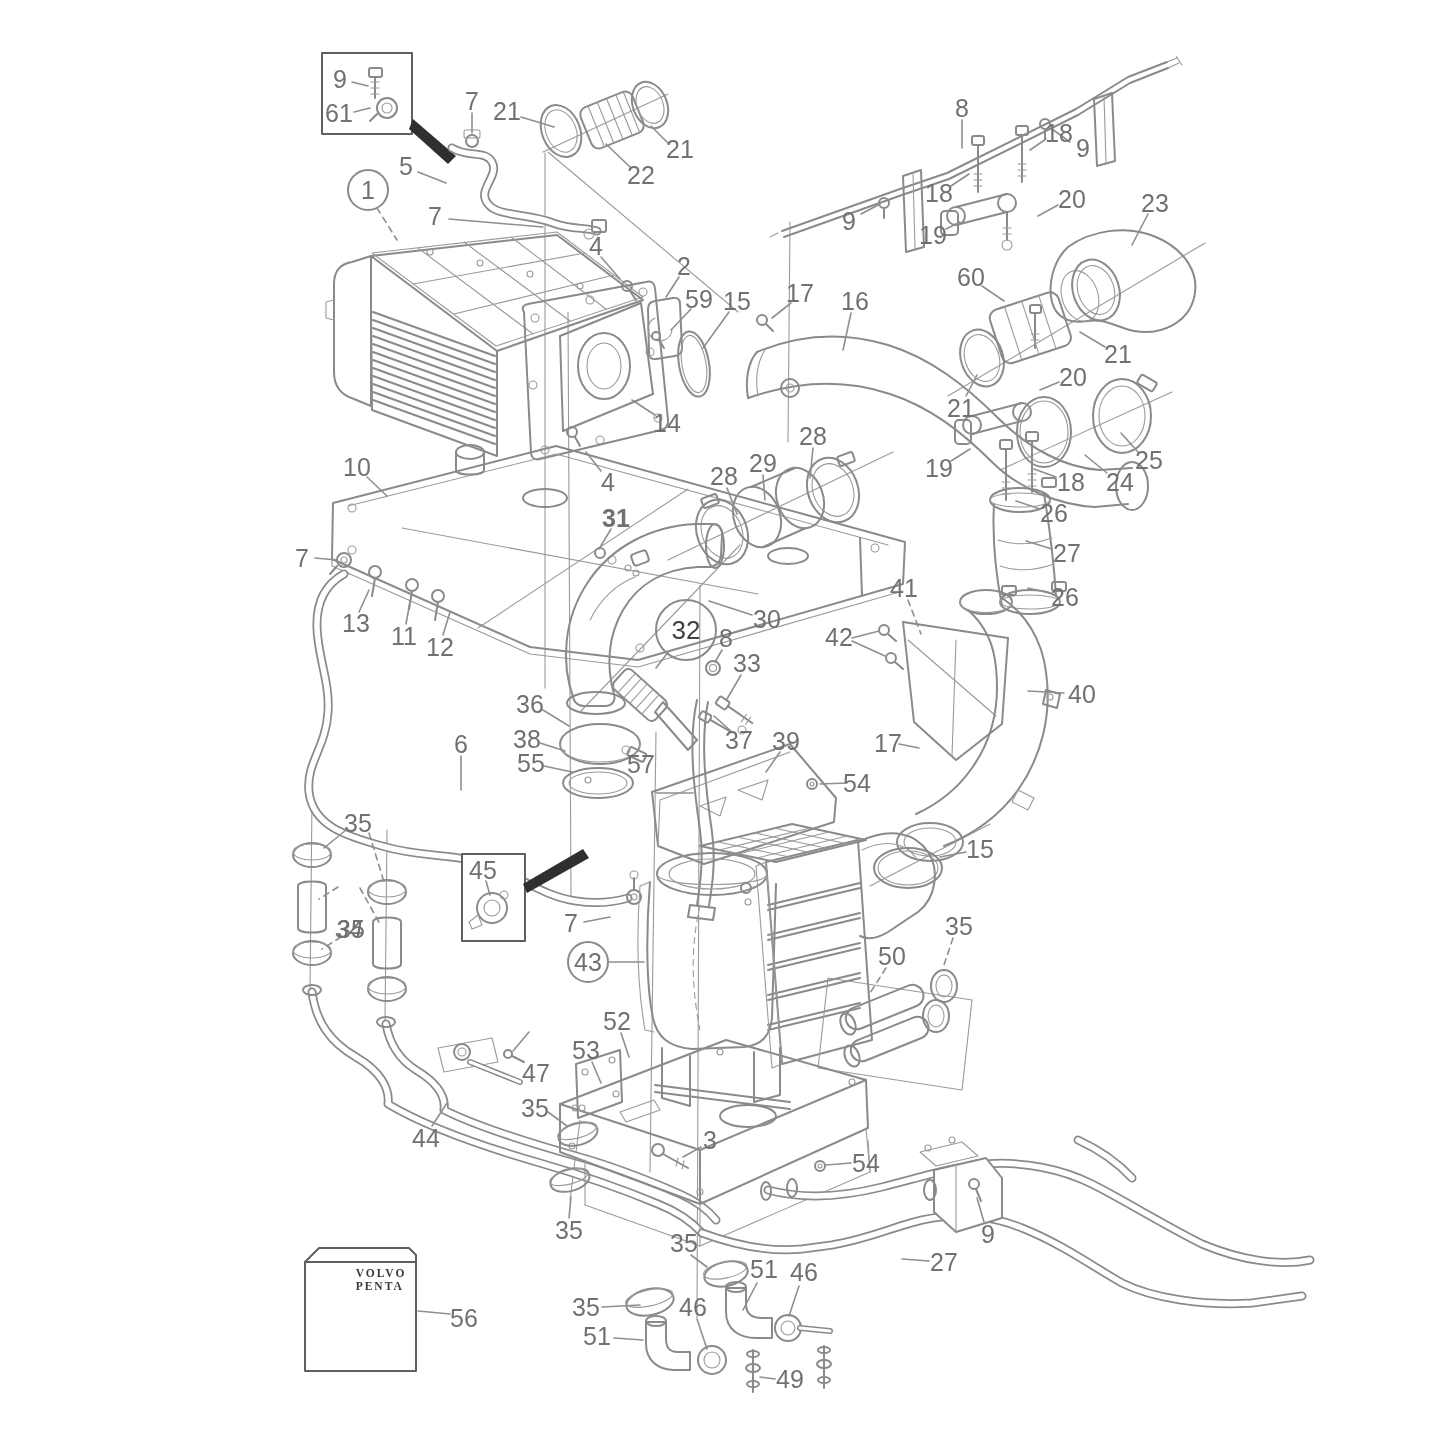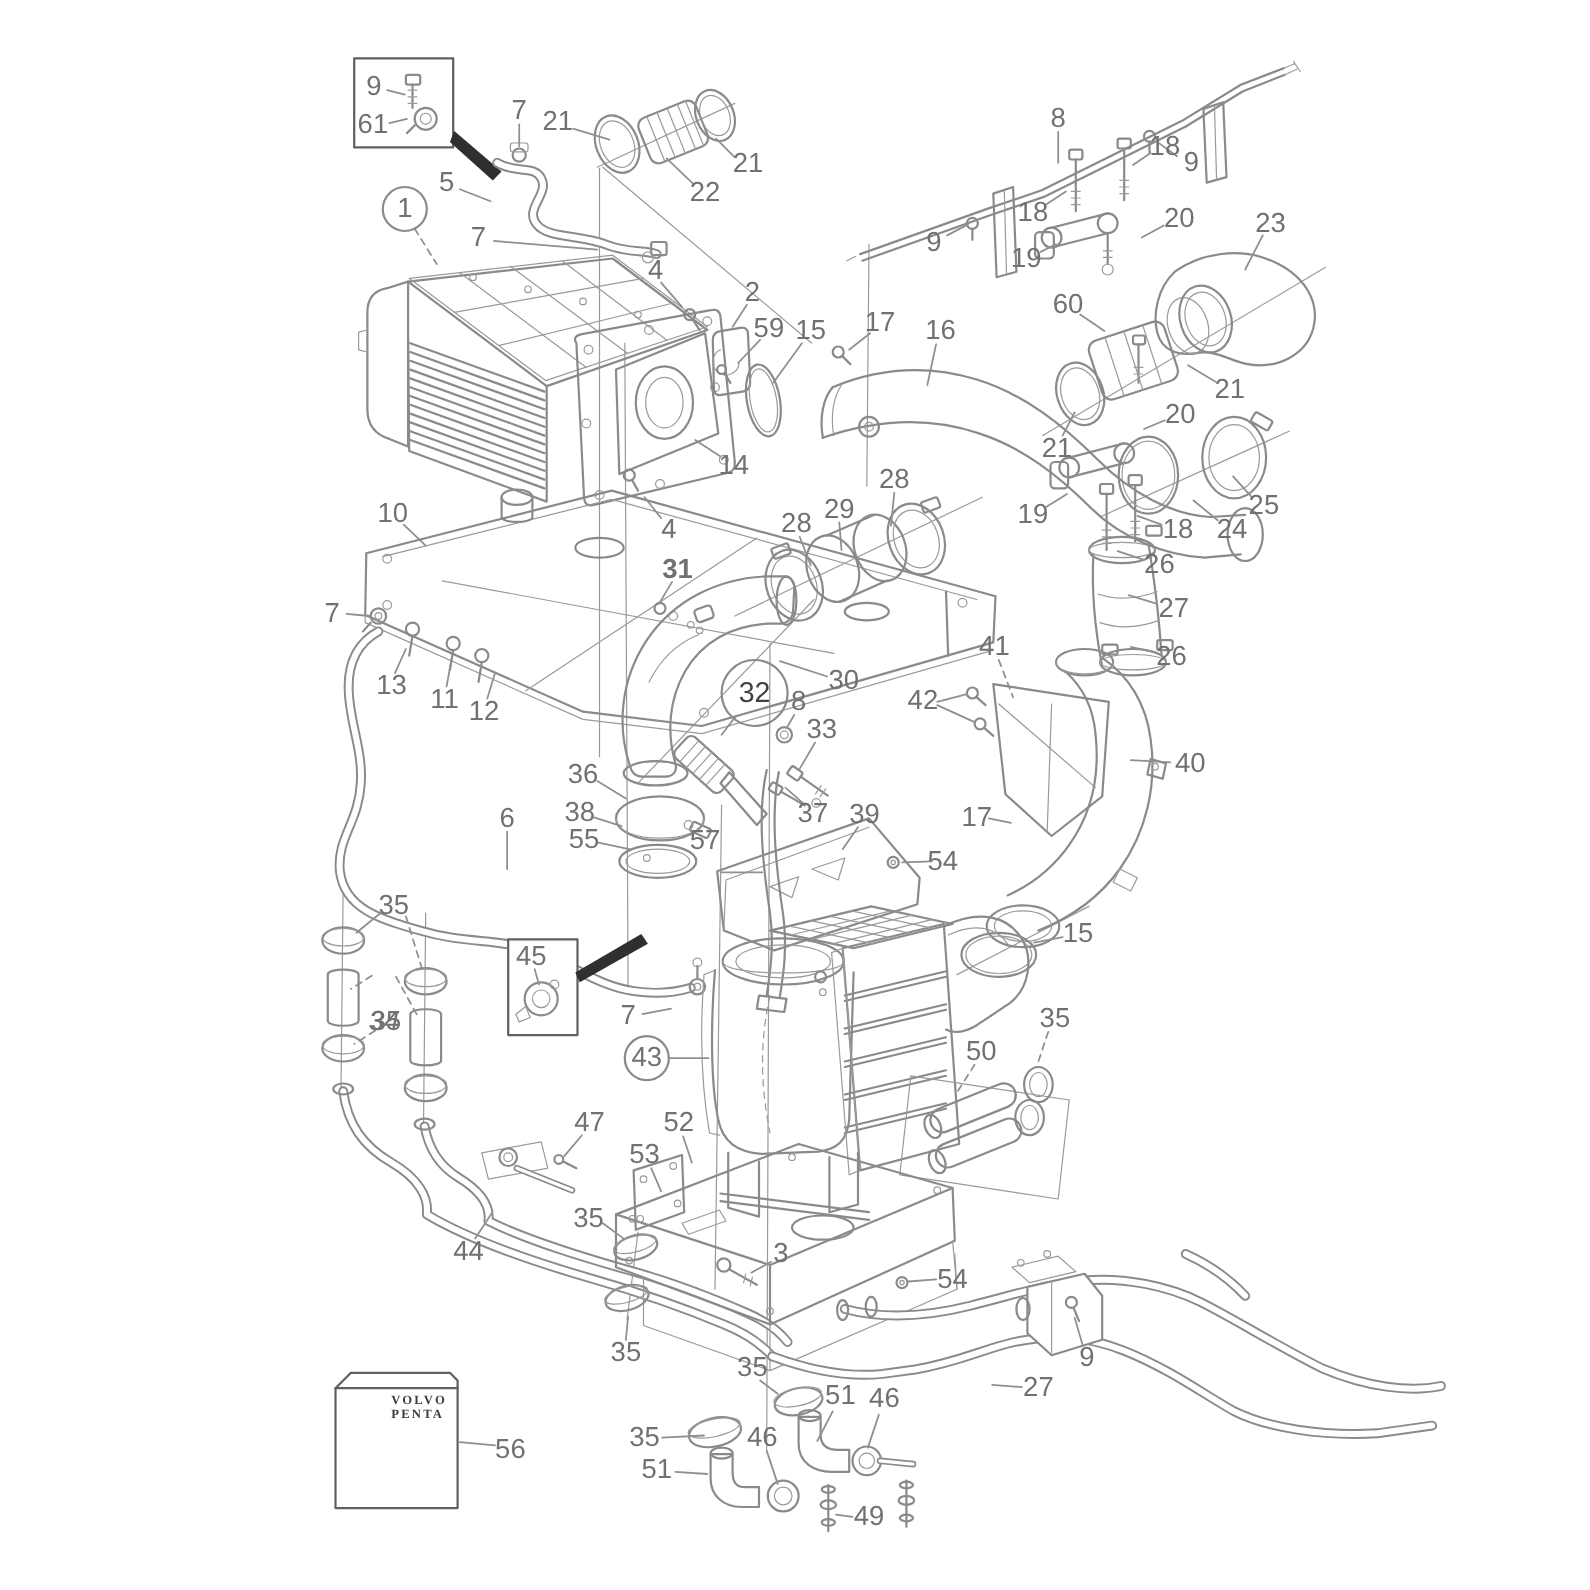--- a/index.html
+++ b/index.html
@@ -704,21 +704,21 @@
       <div class="lbl" style="left: 888px; top: 743px;">17</div>
       <div class="lbl" style="left: 857px; top: 783px;">54</div>
       <div class="lbl" style="left: 980px; top: 849px;">15</div>
       <div class="lbl" style="left: 358px; top: 823px;">35</div>
       <div class="lbl" style="left: 349px; top: 929px; font-style: italic;">34</div>
       <div class="lbl" style="left: 351px; top: 929px;">35</div>
       <div class="lbl" style="left: 483px; top: 870px;">45</div>
       <div class="lbl" style="left: 571px; top: 923px;">7</div>
       <div class="lbl" style="left: 892px; top: 956px;">50</div>
       <div class="lbl" style="left: 959px; top: 926px;">35</div>
-      <div class="lbl" style="left: 536px; top: 1021px;">47</div>
+      <div class="lbl" style="left: 536px; top: 1073px;">47</div>
       <div class="lbl" style="left: 617px; top: 1021px;">52</div>
       <div class="lbl" style="left: 586px; top: 1050px;">53</div>
       <div class="lbl" style="left: 426px; top: 1138px;">44</div>
       <div class="lbl" style="left: 710px; top: 1140px;">3</div>
       <div class="lbl" style="left: 866px; top: 1163px;">54</div>
       <div class="lbl" style="left: 535px; top: 1108px;">35</div>
       <div class="lbl" style="left: 569px; top: 1230px;">35</div>
       <div class="lbl" style="left: 684px; top: 1243px;">35</div>
       <div class="lbl" style="left: 764px; top: 1269px;">51</div>
       <div class="lbl" style="left: 804px; top: 1272px;">46</div>

